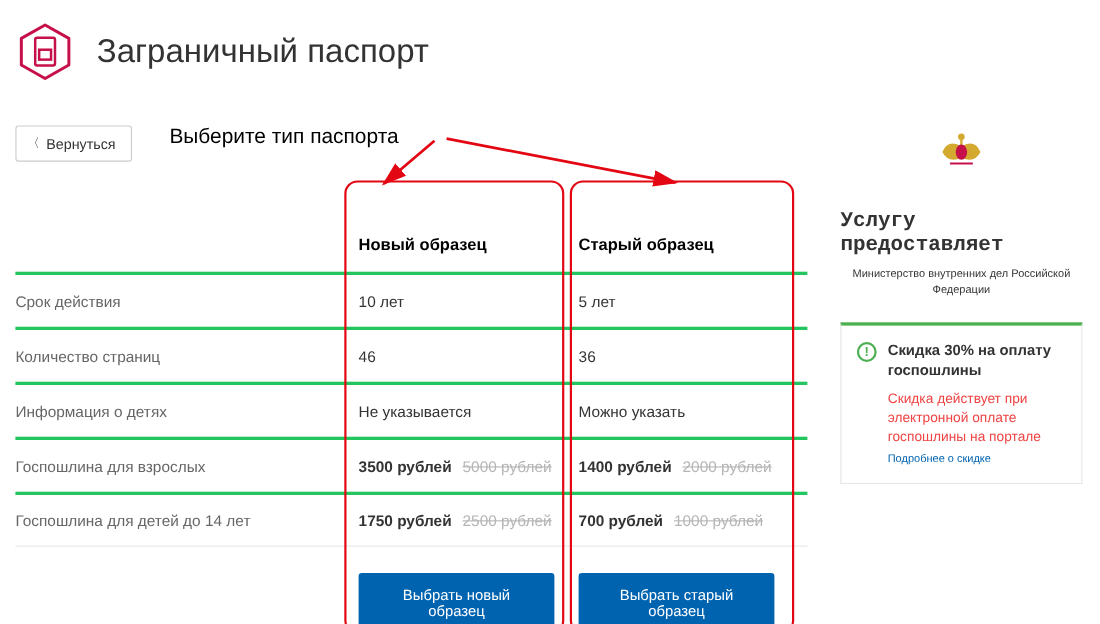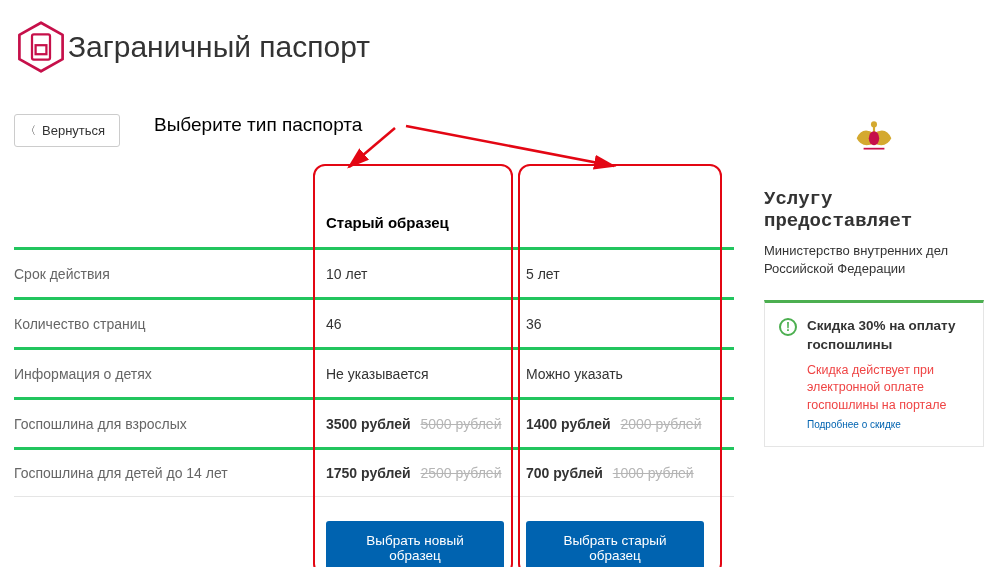--- a/index.html
+++ b/index.html
@@ -1,19 +1,19 @@
 <!DOCTYPE html>
 <html><head>
 <meta charset="utf-8">
 <style>
   * { box-sizing: border-box; margin: 0; padding: 0; }
   body { font-family: Arial, Helvetica, sans-serif; color: #333; background: #fff; width: 1000px; }
   .container { padding: 20px 20px 20px 14px; position: relative; }
 
-  .header { display: flex; align-items: center; margin-bottom: 40px; text-align: center; }
+  .header { display: flex; align-items: center; gap: 20px; margin-bottom: 40px; text-align: center; }
   .hexicon {
     width: 54px; height: 54px; position: relative;
     display: flex; justify-content: center; align-items: center;
   }
   .hexicon svg { width: 54px; height: 54px; }
   .page-title { font-size: 30px; font-weight: 300; color: #333; }
 
   .main-area { display: flex; gap: 30px; }
   .left-col { flex: 0 0 720px; position: relative; }
   .right-col { flex: 0 0 220px; }
@@ -61,21 +61,21 @@
 
   .highlight-box {
     position: absolute; border: 2.5px solid #e30613; border-radius: 12px;
     pointer-events: none;
   }
 
   .emblem { text-align: center; margin-bottom: 18px; }
   .emblem svg { width: 52px; height: 52px; }
 
   .provider-title { font-weight: bold; font-size: 19px; margin-bottom: 10px; font-family: Liberation Mono, monospace; }
-  .provider-name { font-size: 13px; color: #333; line-height: 1.4; }
+  .provider-name { font-size: 10px; color: #333; line-height: 1.4; text-align: center; }
 
   .discount-box {
     margin-top: 22px; border: 1px solid #e5e5e5; border-top: 3px solid #4caf50;
     padding: 14px 14px 14px 14px;
   }
   .discount-head { display: flex; gap: 10px; align-items: flex-start; }
   .discount-icon {
     width: 18px; height: 18px; border: 2px solid #4caf50; border-radius: 50%;
     display: flex; justify-content: center; align-items: center; flex-shrink: 0;
     color: #4caf50; font-size: 12px; font-weight: bold; line-height: 1;
@@ -128,20 +128,21 @@
             </marker>
           </defs>
           <path d="M2 8 L210 48" stroke="#e30613" stroke-width="2.5" fill="none" marker-end="url(#ah2)"></path>
         </svg>
       </div>
 
       <div class="comparison">
 
         <div class="table-row header-row">
           <div class="label-cell"></div>
+          <div class="col-cell">Новый образец</div>
           <div class="col-cell">Старый образец</div>
         </div>
 
         <div class="table-row">
           <div class="label-cell">Срок действия</div>
           <div class="col-cell">10 лет</div>
           <div class="col-cell">5 лет</div>
         </div>
 
         <div class="table-row">

